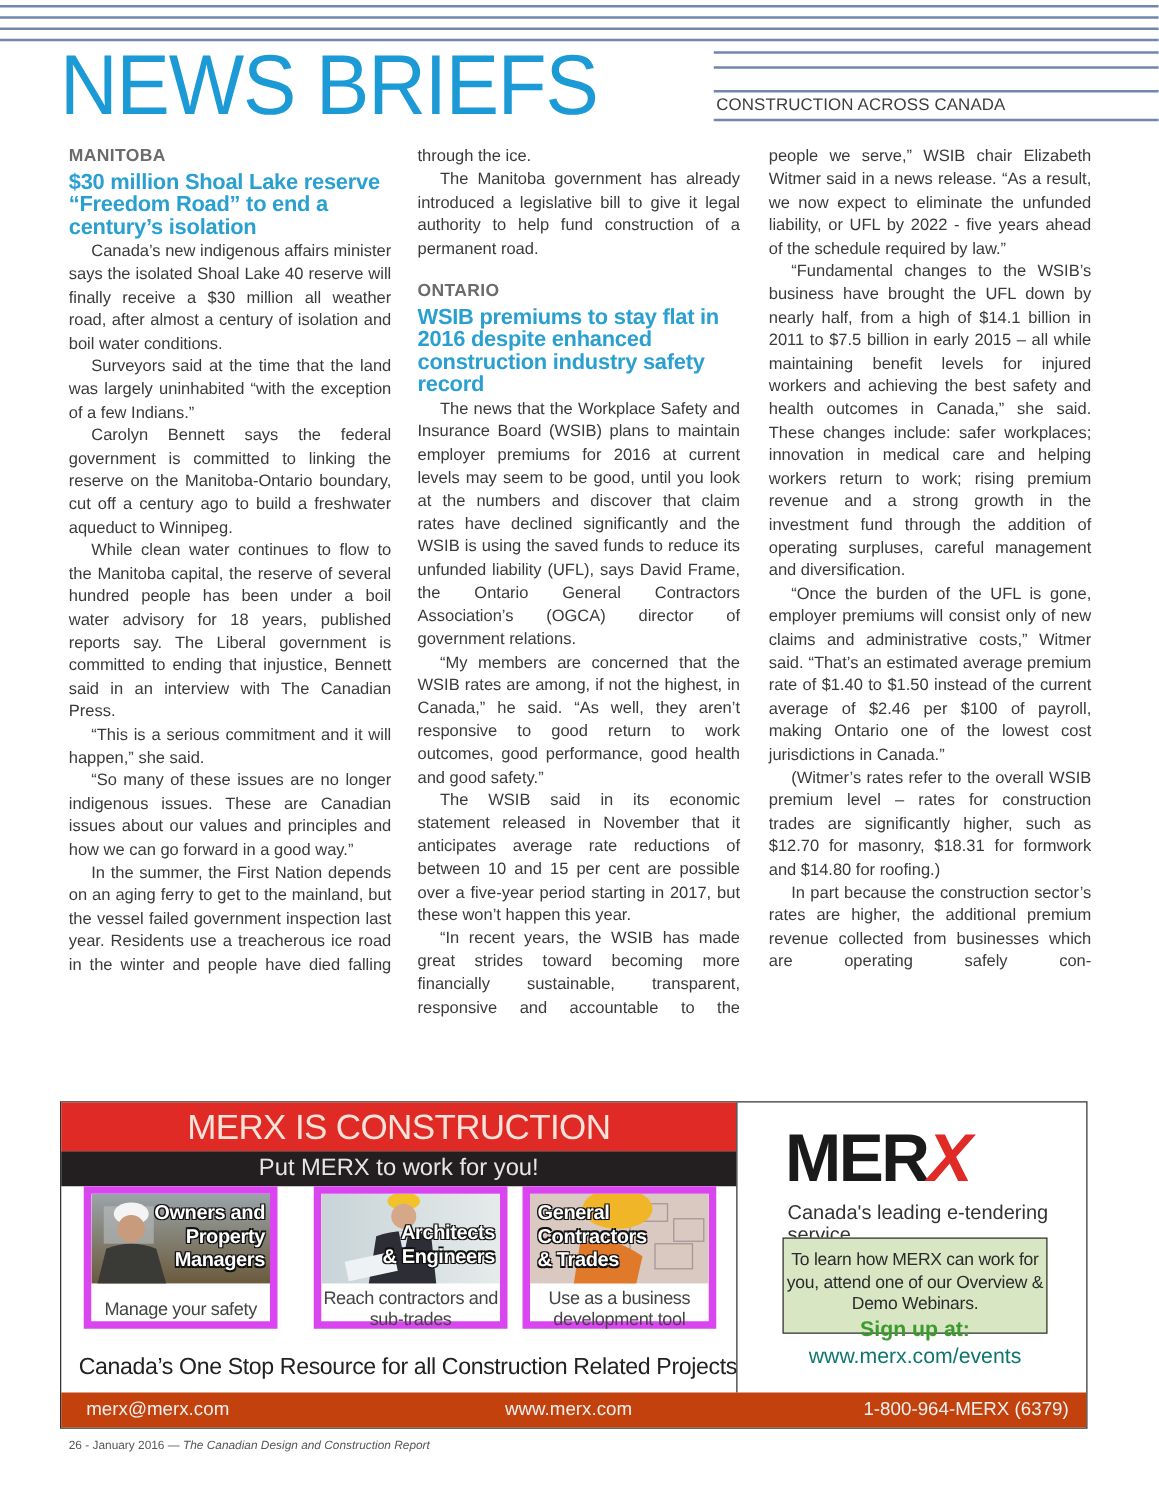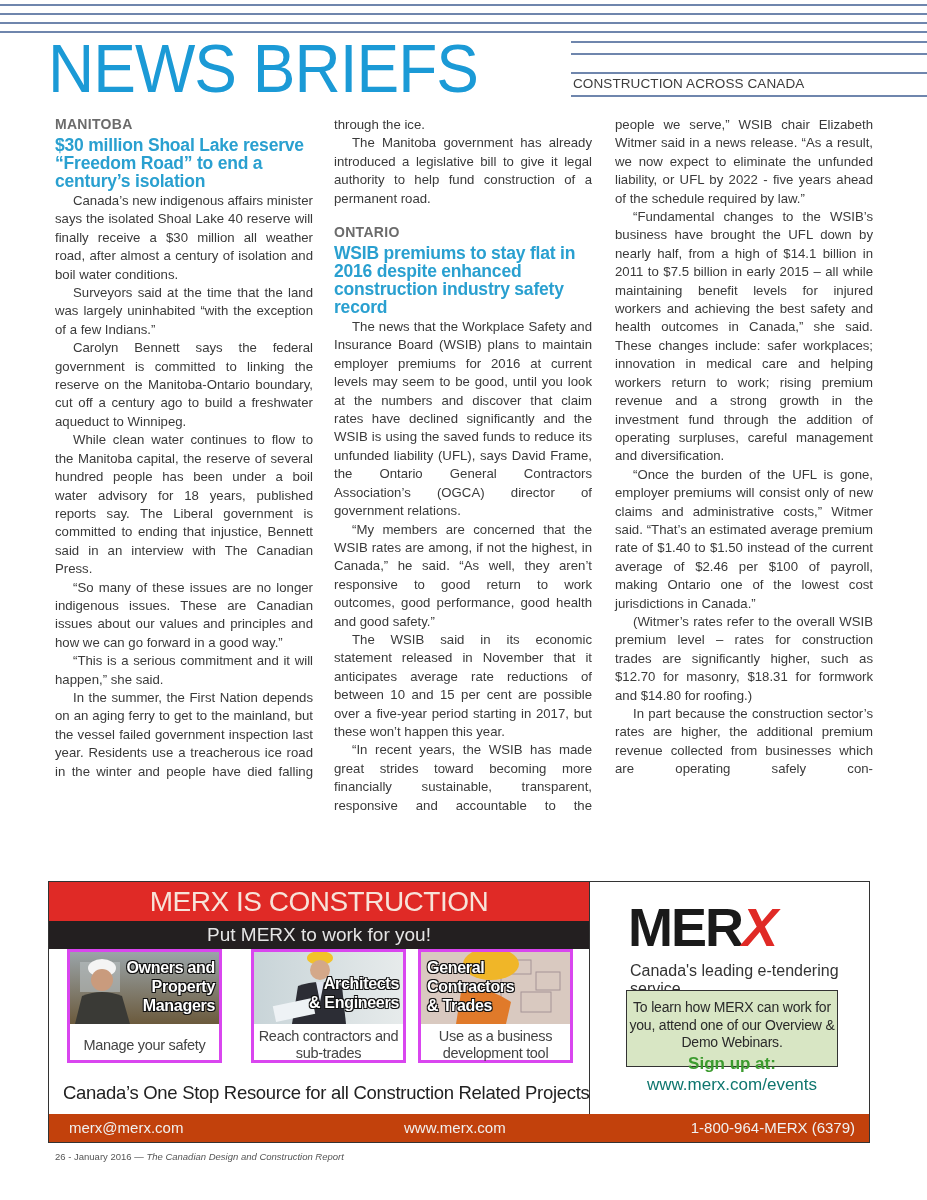--- a/index.html
+++ b/index.html
@@ -45,21 +45,21 @@
   .ad-red {
     position: absolute; left: 0; top: 0; width: 540px; height: 39px;
     background: #e02a26; color: #f7e3d9; text-align: center;
     font-size: 28px; line-height: 39px; letter-spacing: -0.5px;
   }
   .ad-black {
     position: absolute; left: 0; top: 39px; width: 540px; height: 28px;
     background: #231f20; color: #e5e5e5; text-align: center;
     font-size: 19px; line-height: 28px;
   }
-  .card { position: absolute; top: 67px; width: 155px; height: 114px; border: 3px solid #d946ef; background: #fff; }
+  .card { position: absolute; top: 67px; width: 155px; height: 114px; border: 6px solid #d946ef; background: #fff; }
   .card .photo { position: absolute; left: 0; top: 0; width: 100%; height: 72px; overflow: hidden; }
   .card .photo-label {
     position: absolute; right: 4px; top: 6px; text-align: right;
     color: #fff; font-weight: 700; font-size: 16px; line-height: 19px;
     text-shadow: 1px 1px 0 #111, -1px -1px 0 #111, 1px -1px 0 #111, -1px 1px 0 #111;
     letter-spacing: -0.3px;
   }
   .card .photo-label.left { right: auto; left: 6px; text-align: left; }
   .card .desc {
     position: absolute; left: 0; top: 72px; width: 100%; height: 42px;
@@ -108,22 +108,22 @@
 <h1 class="title">NEWS BRIEFS</h1>
 <div class="subtitle">CONSTRUCTION ACROSS CANADA</div>
 
 <div class="col col1">
   <div class="region">MANITOBA</div>
   <h2 class="headline">$30 million Shoal Lake reserve “Freedom Road” to end a century’s isolation</h2>
   <p class="para">Canada’s new indigenous affairs minister says the isolated Shoal Lake 40 reserve will finally receive a $30 million all weather road, after almost a century of isolation and boil water conditions.</p>
   <p class="para">Surveyors said at the time that the land was largely uninhabited “with the exception of a few Indians.”</p>
   <p class="para">Carolyn Bennett says the federal government is committed to linking the reserve on the Manitoba-Ontario boundary, cut off a century ago to build a freshwater aqueduct to Winnipeg.</p>
   <p class="para">While clean water continues to flow to the Manitoba capital, the reserve of several hundred people has been under a boil water advisory for 18 years, published reports say. The Liberal government is committed to ending that injustice, Bennett said in an interview with The Canadian Press.</p>
+  <p class="para">“This is a serious commitment and it will happen,” she said.</p>
   <p class="para">“So many of these issues are no longer indigenous issues. These are Canadian issues about our values and principles and how we can go forward in a good way.”</p>
-  <p class="para">“This is a serious commitment and it will happen,” she said.</p>
   <p class="para" style="text-align-last: justify;">In the summer, the First Nation depends on an aging ferry to get to the mainland, but the vessel failed government inspection last year. Residents use a treacherous ice road in the winter and people have died falling</p>
 </div>
 
 <div class="col col2">
   <p class="para noindent">through the ice.</p>
   <p class="para">The Manitoba government has already introduced a legislative bill to give it legal authority to help fund construction of a permanent road.</p>
   <div class="gap"></div>
   <div class="region">ONTARIO</div>
   <h2 class="headline">WSIB premiums to stay flat in 2016 despite enhanced construction industry safety record</h2>
   <p class="para">The news that the Workplace Safety and Insurance Board (WSIB) plans to maintain employer premiums for 2016 at current levels may seem to be good, until you look at the numbers and discover that claim rates have declined significantly and the WSIB is using the saved funds to reduce its unfunded liability (UFL), says David Frame, the Ontario General Contractors Association’s (OGCA) director of government relations.</p>

